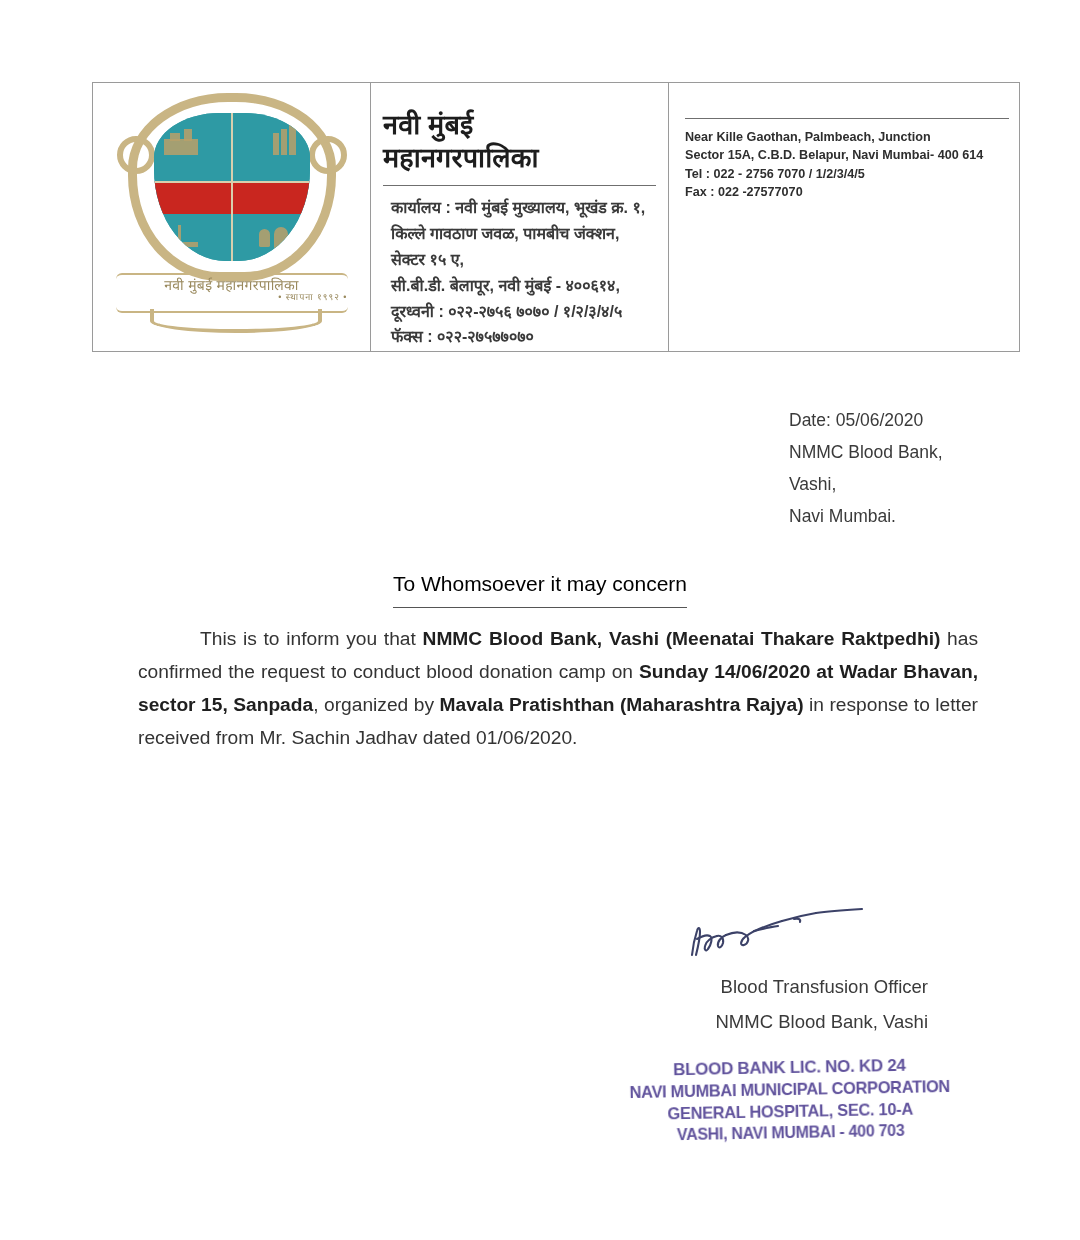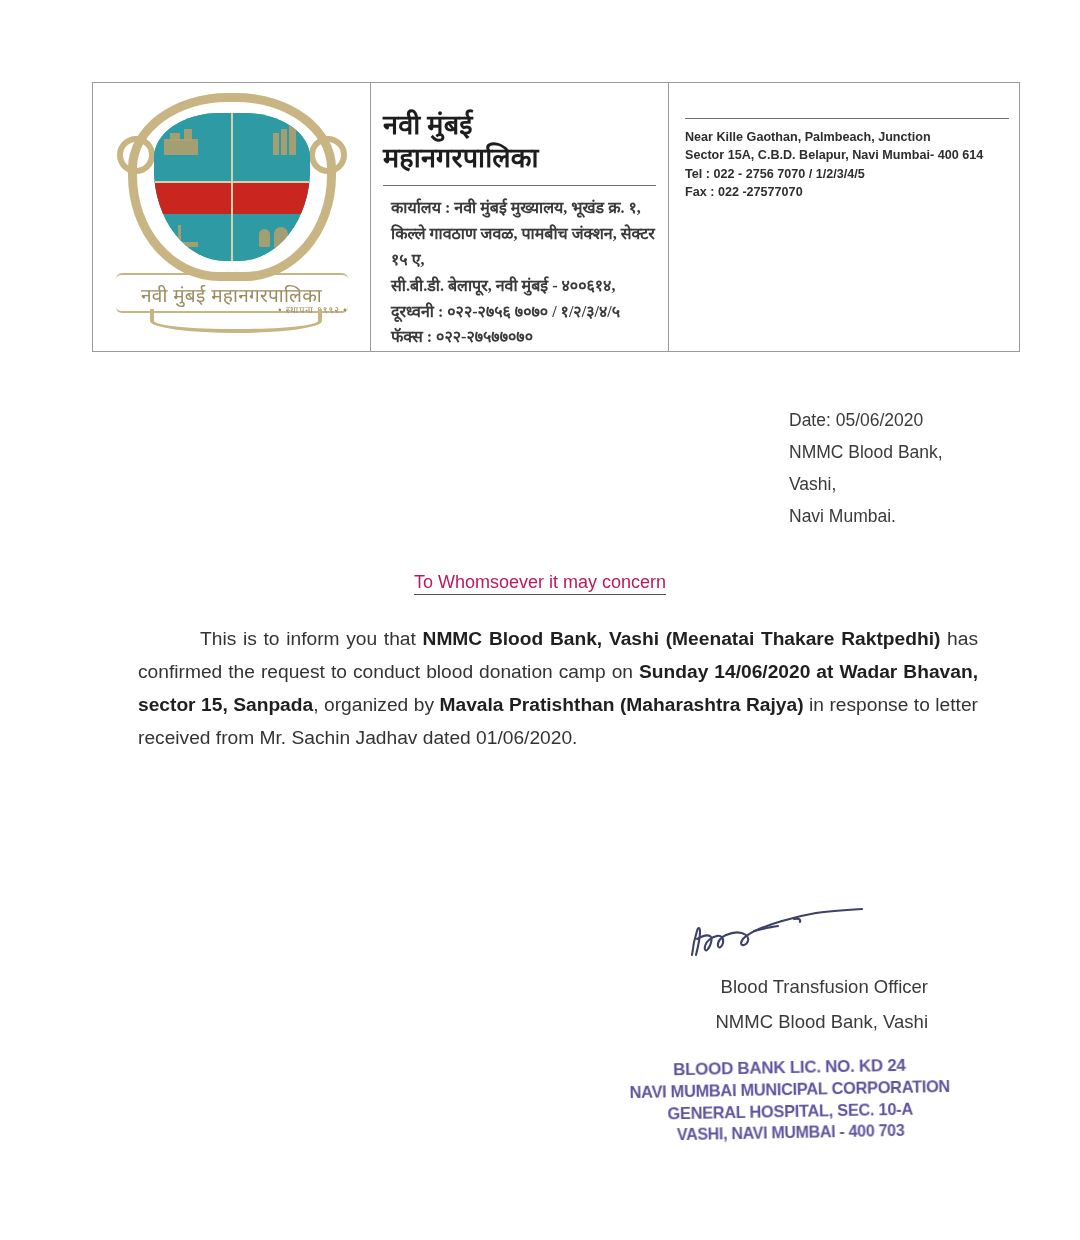--- a/index.html
+++ b/index.html
@@ -36,21 +36,20 @@
     display: flex;
     align-items: flex-start;
     justify-content: center;
     padding-top: 4px;
   }
   .lh-col-mr {
     width: 298px;
     border-right: 1.5px solid #9a9a9a;
     box-sizing: border-box;
     padding: 26px 12px 0 12px;
-    font-family: Liberation Serif, serif;
   }
   .lh-col-en {
     flex: 1;
     box-sizing: border-box;
     padding: 26px 10px 0 16px;
   }
 
   
   .emblem {
     position: relative;
@@ -143,21 +142,21 @@
     height: 40px;
     border-top: 2px solid #c9b584;
     border-bottom: 2px solid #c9b584;
     border-radius: 6px;
     text-align: center;
     color: #9a8a5e;
     line-height: 1.05;
     padding-top: 3px;
     box-sizing: border-box;
   }
-  .emblem-banner .bn1 { font-size: 19px; letter-spacing: .3px; margin-top: 8px; }
+  .emblem-banner .bn1 { font-size: 14px; letter-spacing: .3px; }
   .emblem-banner .bn2 { font-size: 9px; letter-spacing: 1px; text-align: right; }
   .emblem-foot {
     position: absolute;
     left: 36px;
     top: 222px;
     width: 164px;
     height: 20px;
     border: 4px solid #c9b584;
     border-top: none;
     border-radius: 0 0 60% 60%;
@@ -211,24 +210,24 @@
 
   
   .subject {
     position: absolute;
     left: 0;
     top: 572px;
     width: 1080px;
     text-align: center;
   }
   .subject span {
-    font-size: 18px;
-    color: #be185d;
+    font-size: 21px;
+    color: #000000;
     border-bottom: 1.6px solid #555;
-    padding-bottom: 2px;
+    padding-bottom: 12px;
   }
 
   
   .body-text {
     position: absolute;
     left: 138px;
     top: 622px;
     width: 840px;
     font-size: 19.2px;
     line-height: 1.72;

